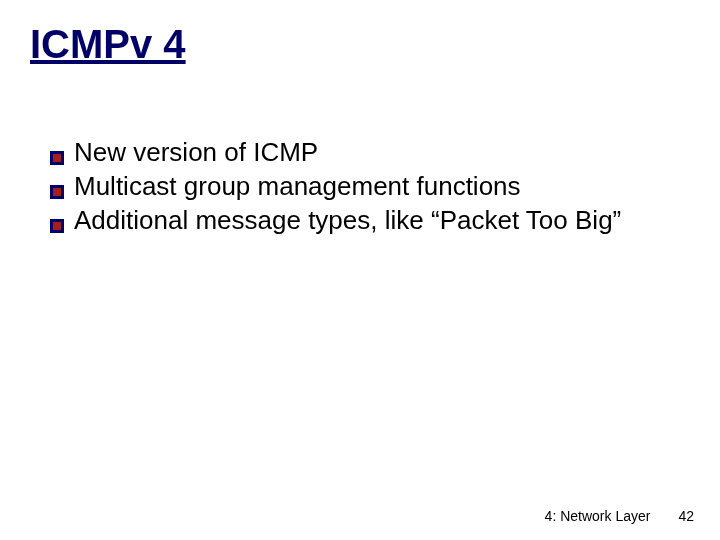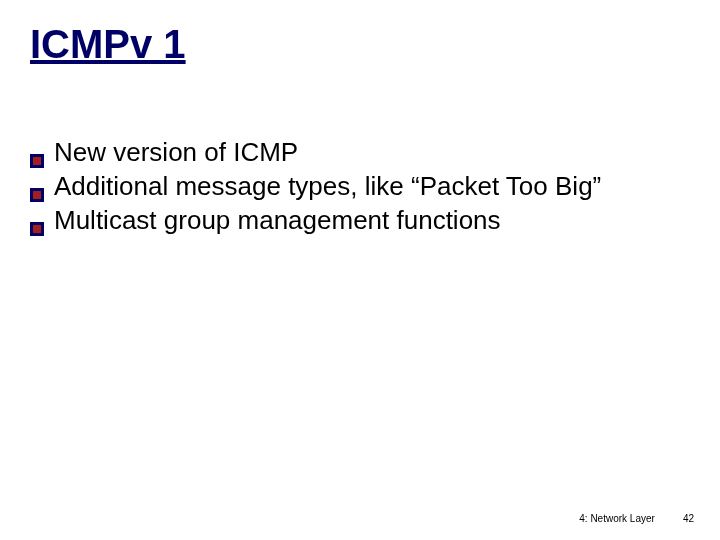--- a/index.html
+++ b/index.html
@@ -29,22 +29,23 @@
     text-decoration: underline;
   }
   .bullets {
     position: absolute;
     top: 138px;
     left: 30px;
     right: 30px;
   }
   .bullet-row {
     display: flex;
-    align-items: flex-end;
+    align-items: center;
     margin-bottom: 4px;
+    margin-left: 20px;
   }
   .bullet {
     display: inline-block;
     width: 14px;
     height: 14px;
     margin-top: 10px;
     margin-right: 10px;
     flex: 0 0 auto;
     position: relative;
   }
@@ -64,47 +65,47 @@
   }
   .bullet-text {
     font-size: 26px;
     line-height: 1.15;
     color: #000;
   }
   .footer {
     position: absolute;
     bottom: 16px;
     right: 26px;
-    font-size: 10px;
+    font-size: 14px;
     color: #000;
     display: flex;
     align-items: baseline;
     gap: 28px;
     font-family: "Helvetica Neue", Arial, sans-serif;
   }
 </style>
 </head>
 <body>
 
 <div class="slide">
 
-  <div class="title">ICMPv 1</div>
+  <div class="title">ICMPv 4</div>
 
   <div class="bullets">
     <div class="bullet-row">
       <span class="bullet"></span>
       <span class="bullet-text">New version of ICMP</span>
     </div>
     <div class="bullet-row">
       <span class="bullet"></span>
-      <span class="bullet-text">Additional message types, like “Packet Too Big”</span>
+      <span class="bullet-text">Multicast group management functions</span>
     </div>
     <div class="bullet-row">
       <span class="bullet"></span>
-      <span class="bullet-text">Multicast group management functions</span>
+      <span class="bullet-text">Additional message types, like “Packet Too Big”</span>
     </div>
   </div>
 
   <div class="footer">
     <span>4: Network Layer</span>
     <span>42</span>
   </div>
 
 </div>
 

